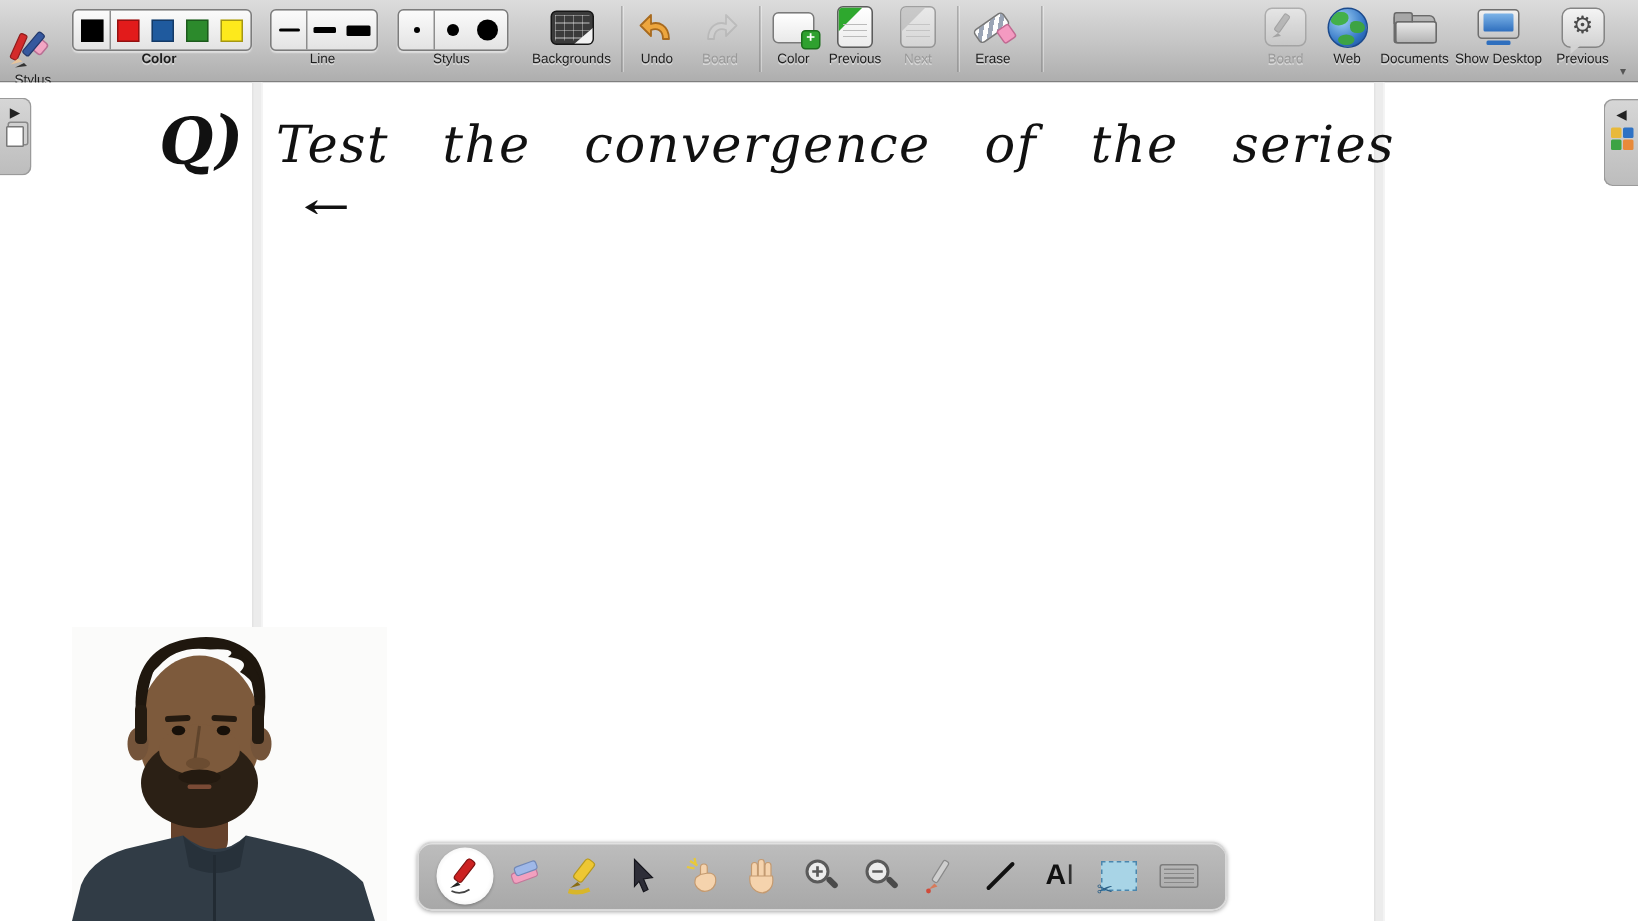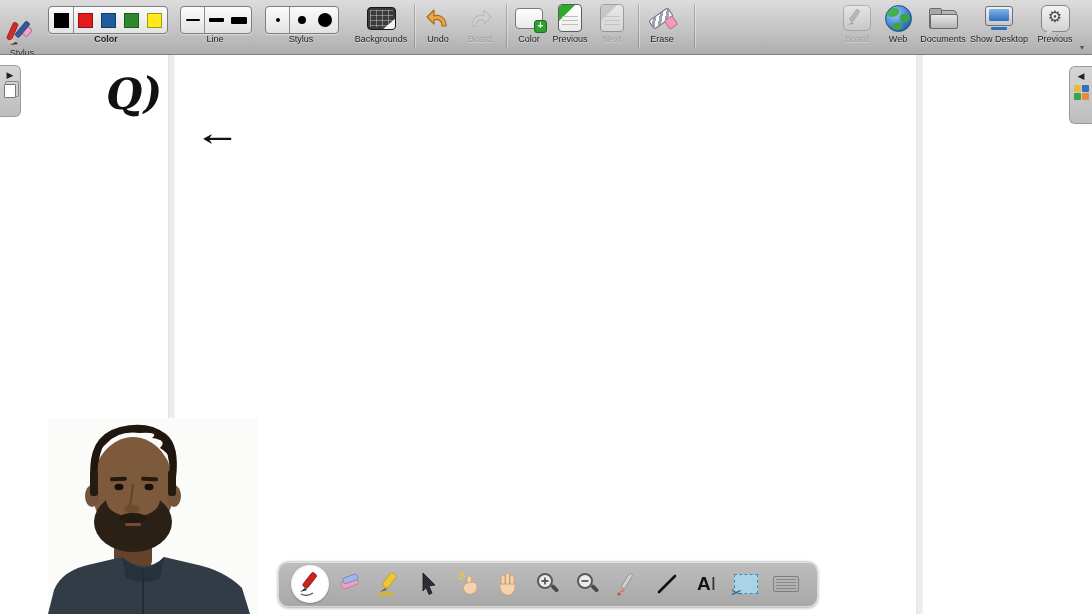--- a/index.html
+++ b/index.html
@@ -307,20 +307,21 @@
 
   <span class="miniarrow">▾</span>
 </div>
 
 <div class="canvas">
 
   <div class="pageline left"></div>
   <div class="pageline right"></div>
 
   <div class="ink qlabel">Q)</div>
+  <div class="ink sentence">Test the convergence of the series</div>
   <div class="ink underarrow">←</div>
 
   <div class="sidetab left">
     <span class="expglyph">▶</span>
     <span class="minipages"></span>
   </div>
 
   <div class="sidetab right">
     <span class="expglyph">◀</span>
     <span class="libgrid">

